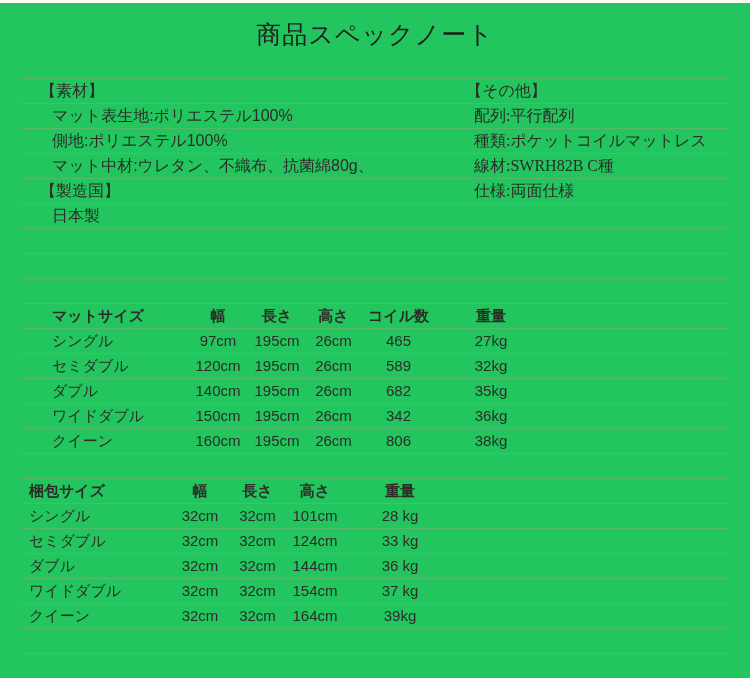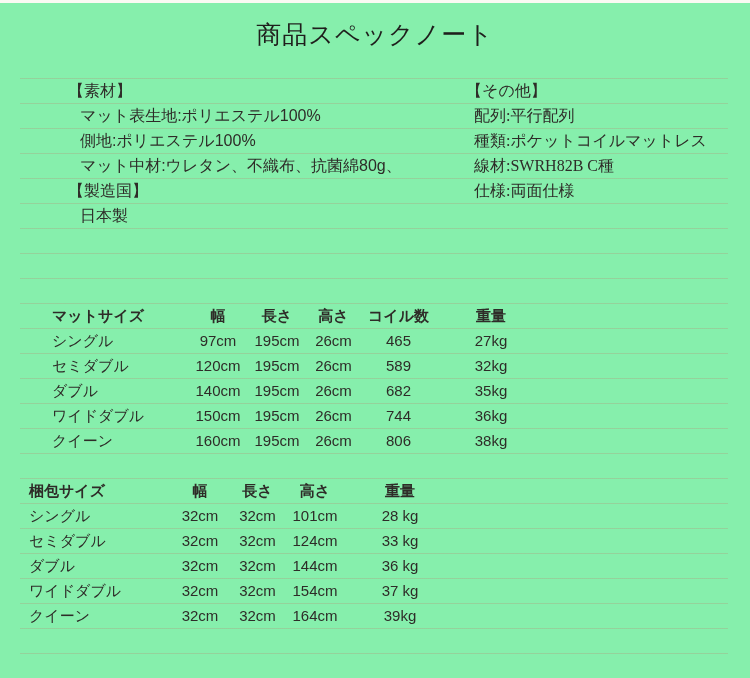--- a/index.html
+++ b/index.html
@@ -3,39 +3,39 @@
 <meta charset="utf-8">
 <style>
   html,body{margin:0;padding:0;}
   body{
     width:750px;height:678px;
     font-family:"Liberation Sans","DejaVu Sans",sans-serif;
     background:#f7f2e3;
     color:#2e2c28;
     overflow:hidden;
   }
-  .page{position:relative;width:750px;height:678px;background:#86efac;}
+  .page{position:relative;width:750px;height:678px;background:#22c55e;}
   .top-edge{position:absolute;top:0;left:0;right:0;height:3px;background:#fbfaf3;}
   .title{
     position:absolute;top:18px;left:0;right:0;
     margin:0;text-align:center;
     font-size:25px;font-weight:500;letter-spacing:1px;color:#1f1e1c;
   }
   .rules{
     position:absolute;top:78px;left:20px;right:22px;bottom:0;
     background:repeating-linear-gradient(
       to bottom,
       rgba(172,162,128,0.38) 0px, rgba(172,162,128,0.38) 1px,
       transparent 1px, transparent 25px
     );
     pointer-events:none;
   }
   .spec-col{position:absolute;top:78px;font-size:16px;}
   .spec-col > div{height:25px;line-height:25px;white-space:nowrap;}
-  .spec-left{left:40px;margin-left:28px;}
+  .spec-left{left:40px;}
   .spec-right{left:466px;font-family:Liberation Serif, serif;}
   .spec-left .item{padding-left:12px;}
   .spec-left .item-wrap2{padding-left:90px;}
   .spec-right .item{padding-left:8px;}
   .heading{font-weight:500;}
   table.sizes{
     position:absolute;border-collapse:collapse;table-layout:fixed;
     font-size:15px;
   }
   table.sizes th,table.sizes td{
@@ -123,21 +123,21 @@
           <td>195cm</td>
           <td>26cm</td>
           <td>682</td>
           <td>35kg</td>
         </tr>
         <tr>
           <td>ワイドダブル</td>
           <td>150cm</td>
           <td>195cm</td>
           <td>26cm</td>
-          <td>744</td>
+          <td>342</td>
           <td>36kg</td>
         </tr>
         <tr>
           <td>クイーン</td>
           <td>160cm</td>
           <td>195cm</td>
           <td>26cm</td>
           <td>806</td>
           <td>38kg</td>
         </tr>

